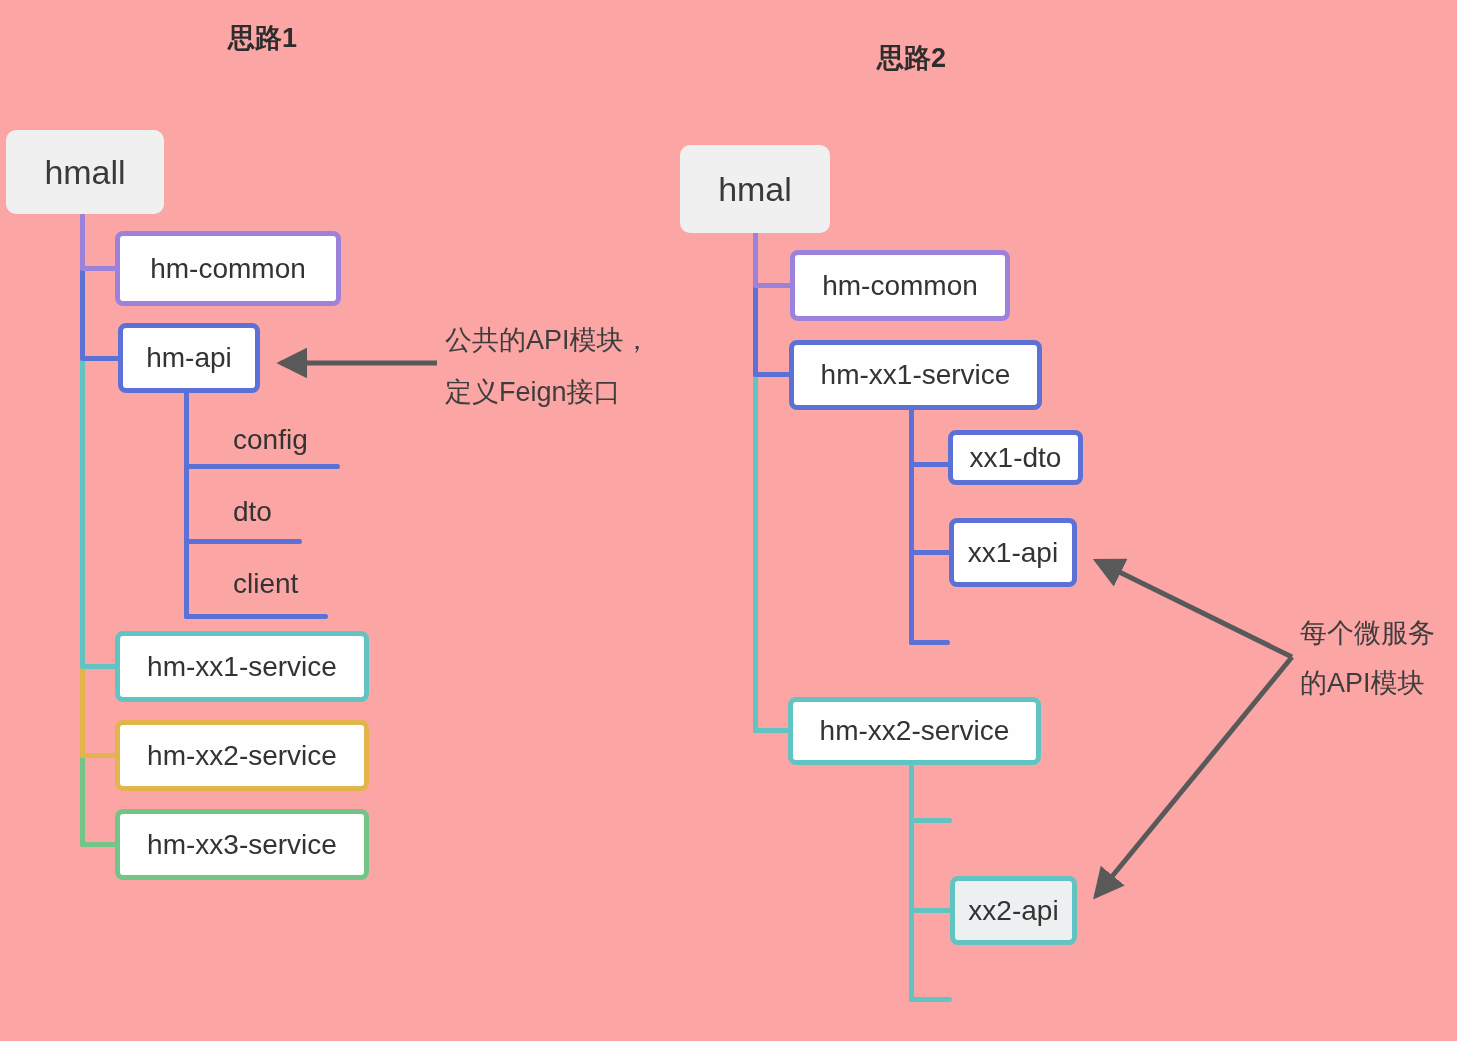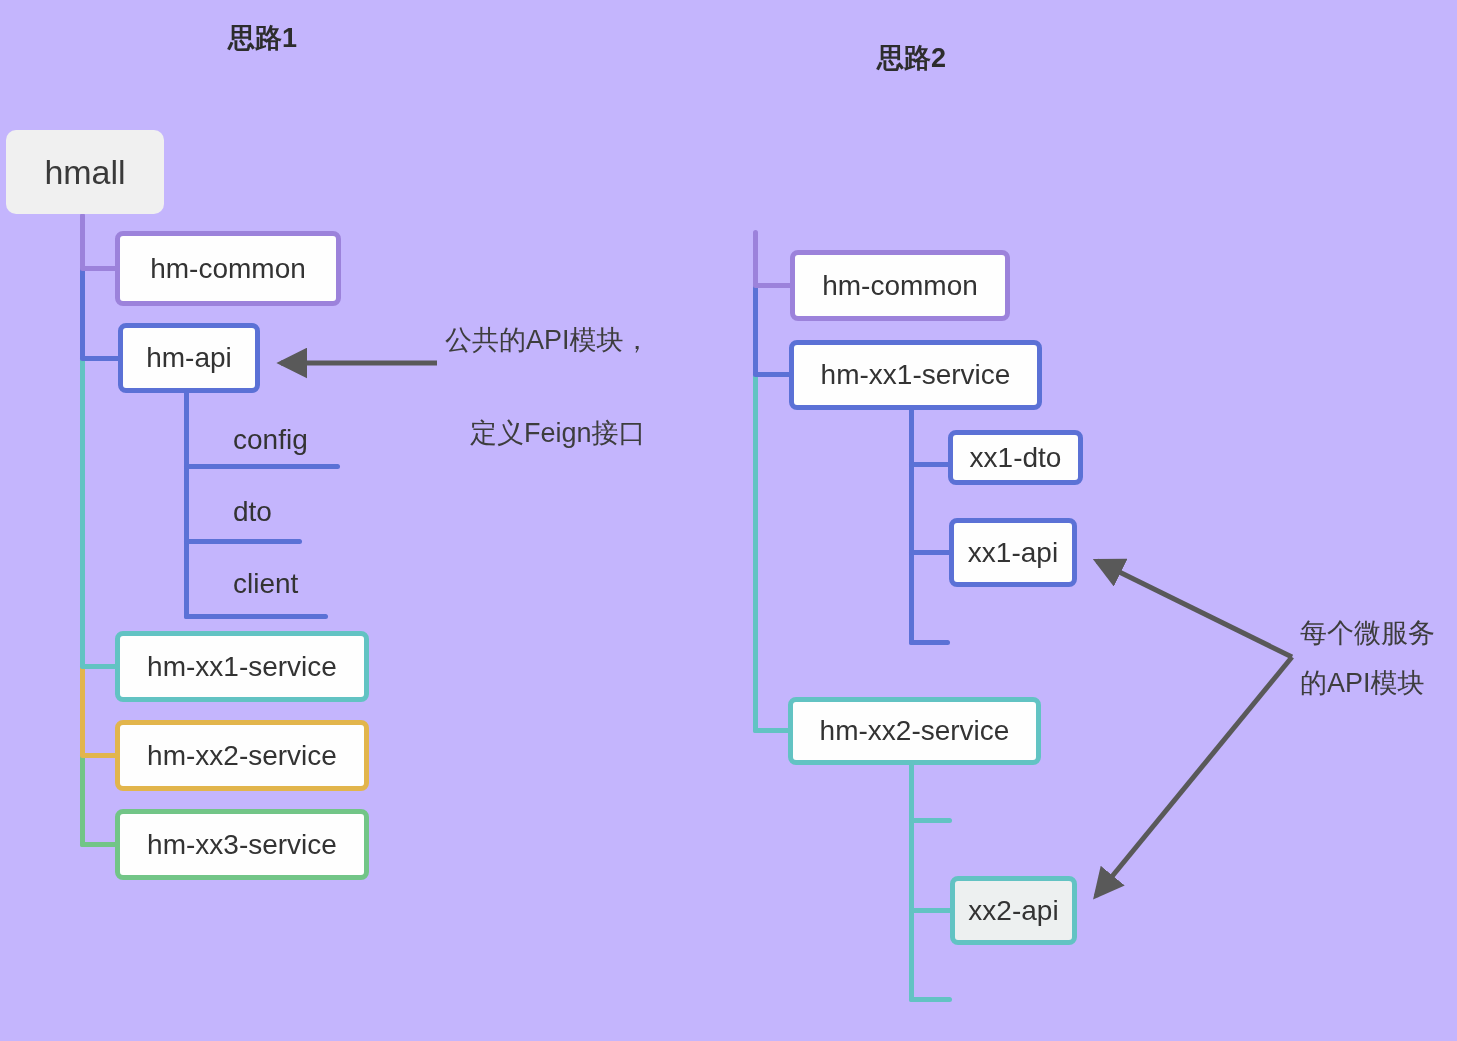--- a/index.html
+++ b/index.html
@@ -1,17 +1,17 @@
 <!DOCTYPE html>
 <html><head>
 <meta charset="utf-8">
 <style>
   html,body { margin:0; padding:0; background:#ffffff; }
   .canvas {
-    position:relative; width:1457px; height:1041px; background:#c4b5fd;
+    position:relative; width:1457px; height:1041px; background:#fca5a5;
     font-family:"Liberation Sans", sans-serif; overflow:hidden;
   }
   .title { position:absolute; font-size:27px; font-weight:bold; color:#2d2d2d; }
   .node {
     position:absolute; box-sizing:border-box; display:flex; align-items:center; justify-content:center;
     background:#fefefe; border:5px solid #888; border-radius:8px;
     font-size:28px; color:#333333; white-space:nowrap;
   }
   .root-node {
     position:absolute; box-sizing:border-box; display:flex; align-items:center; justify-content:center;
@@ -69,40 +69,41 @@
 
   <div class="leaf-label" style="left:233px; top:424px;">config</div>
   <div class="leaf-label" style="left:233px; top:496px;">dto</div>
   <div class="leaf-label" style="left:233px; top:568px;">client</div>
 
   <div class="node bd-teal" style="left:115px; top:631px; width:254px; height:71px;">hm-xx1-service</div>
   <div class="node bd-yellow" style="left:115px; top:720px; width:254px; height:71px;">hm-xx2-service</div>
   <div class="node bd-green" style="left:115px; top:809px; width:254px; height:71px;">hm-xx3-service</div>
 
   <div class="note" style="left:445px; top:322px;">公共的API模块，</div>
-  <div class="note" style="left:470px; top:374px;margin-top:41px;">定义Feign接口</div>
+  <div class="note" style="left:445px; top:374px;">定义Feign接口</div>
 
   <div class="vline bg-purple" style="left:753px; top:230px; height:58px;"></div>
   <div class="vline bg-indigo" style="left:753px; top:285px; height:92px;"></div>
   <div class="vline bg-teal" style="left:753px; top:374px; height:359px;"></div>
 
   <div class="hline bg-purple" style="left:753px; top:283px; width:39px;"></div>
   <div class="hline bg-indigo" style="left:753px; top:372px; width:38px;"></div>
   <div class="hline bg-teal" style="left:753px; top:728px; width:37px;"></div>
 
   <div class="vline bg-indigo" style="left:909px; top:408px; height:237px;"></div>
   <div class="hline bg-indigo" style="left:909px; top:462px; width:41px;"></div>
   <div class="hline bg-indigo" style="left:909px; top:550px; width:42px;"></div>
   <div class="hline bg-indigo" style="left:909px; top:640px; width:41px;"></div>
 
   <div class="vline bg-teal" style="left:909px; top:763px; height:239px;"></div>
   <div class="hline bg-teal" style="left:909px; top:818px; width:43px;"></div>
   <div class="hline bg-teal" style="left:909px; top:908px; width:43px;"></div>
   <div class="hline bg-teal" style="left:909px; top:997px; width:43px;"></div>
 
+  <div class="root-node" style="left:680px; top:145px; width:150px; height:88px;">hmal</div>
 
   <div class="node bd-purple" style="left:790px; top:250px; width:220px; height:71px;">hm-common</div>
 
   <div class="node bd-indigo" style="left:789px; top:340px; width:253px; height:70px;">hm-xx1-service</div>
 
   <div class="node bd-indigo" style="left:948px; top:430px; width:135px; height:55px;">xx1-dto</div>
   <div class="node bd-indigo" style="left:949px; top:518px; width:128px; height:69px;">xx1-api</div>
 
   <div class="node bd-teal" style="left:788px; top:697px; width:253px; height:68px;">hm-xx2-service</div>
 

